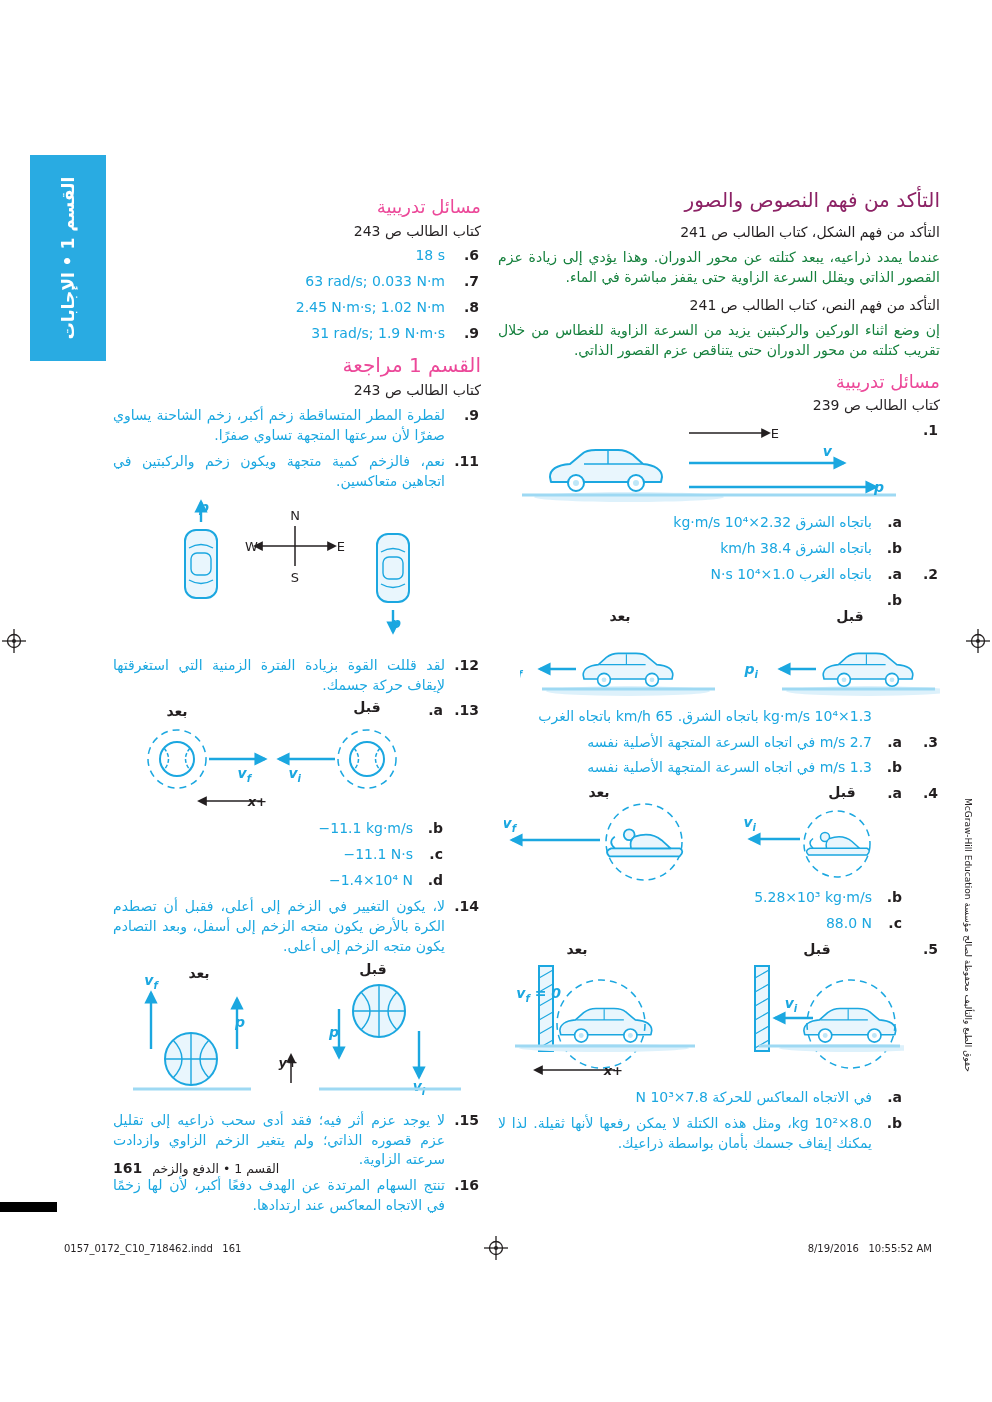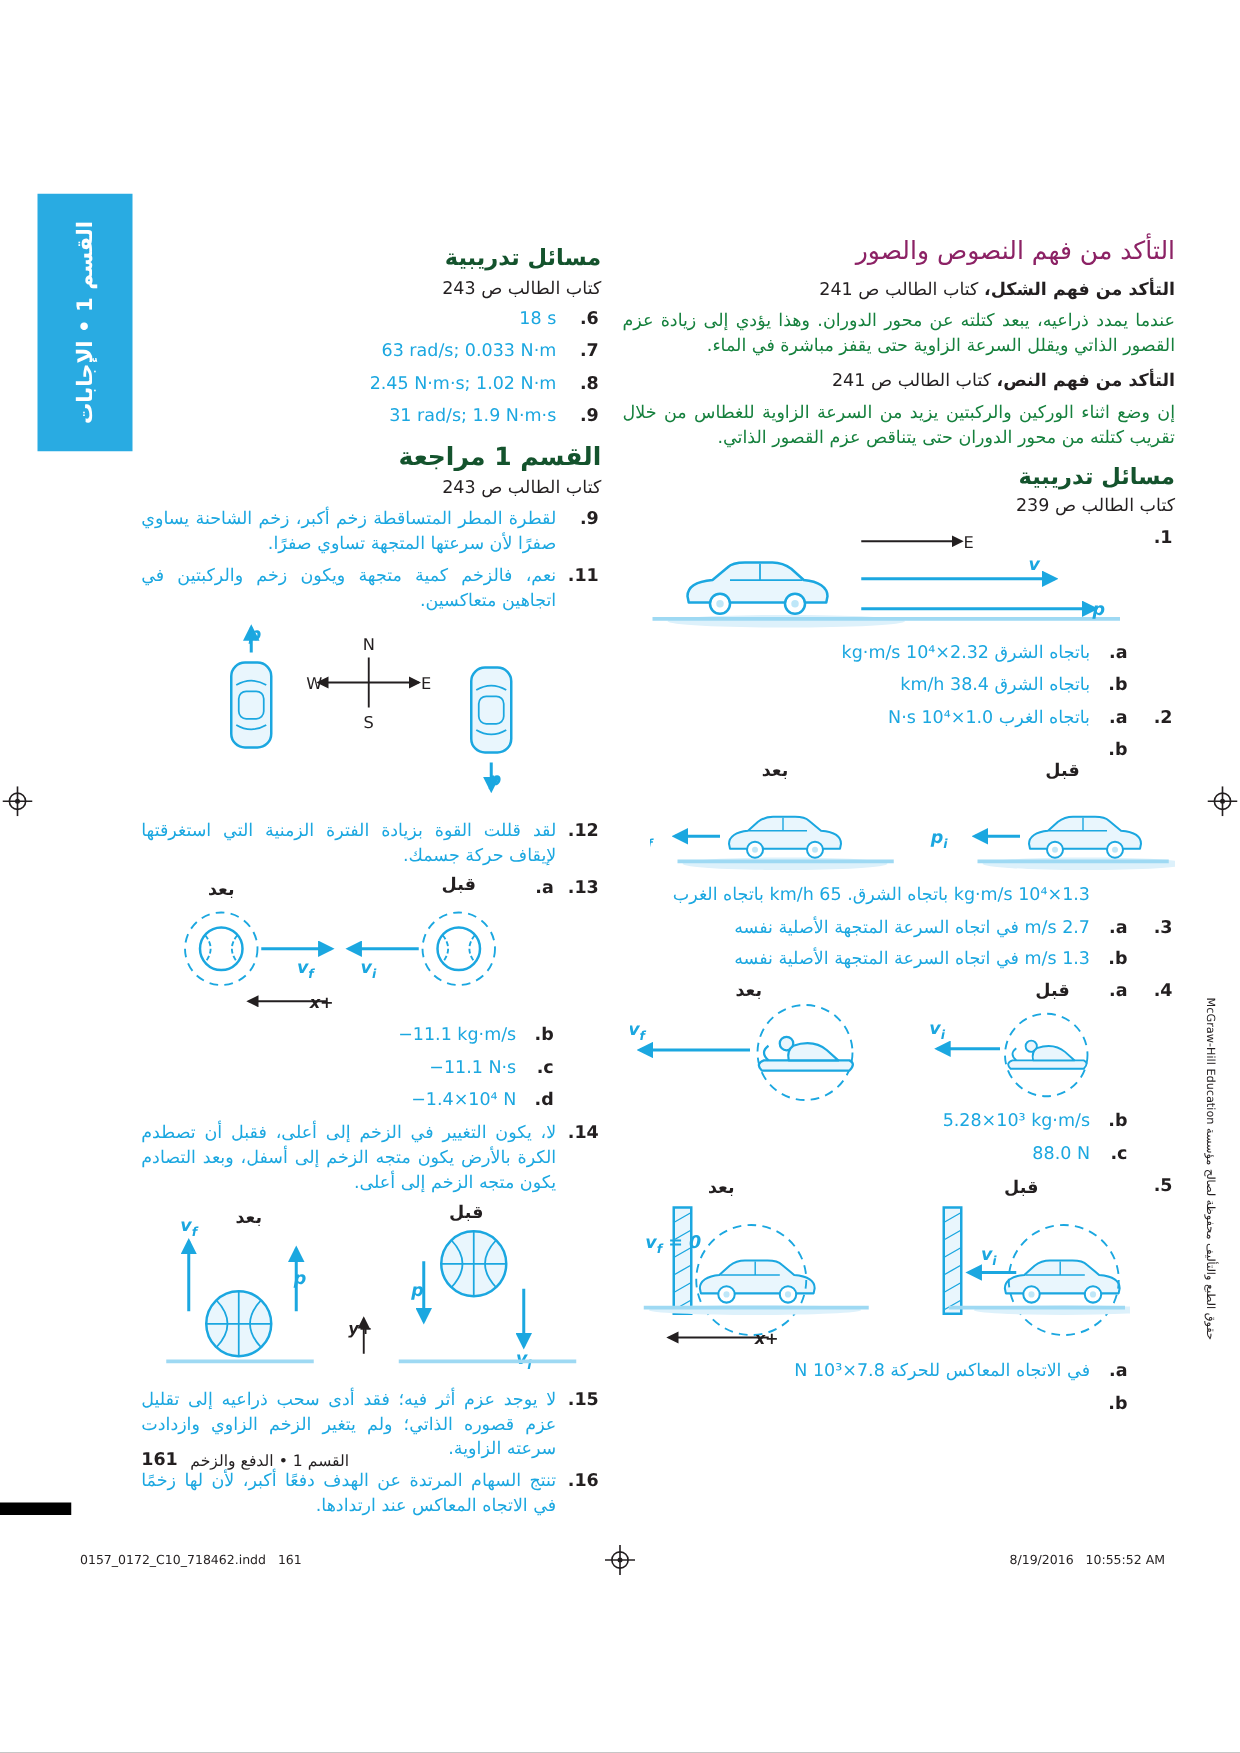--- a/index.html
+++ b/index.html
@@ -3,24 +3,24 @@
 <meta charset="utf-8">
 <style>
 *{margin:0;padding:0;box-sizing:border-box}
 html,body{background:#9a9a9a}
 .page{position:relative;width:992px;height:1402px;margin:0 auto;background:#fff;
   font-family:"DejaVu Sans",sans-serif;color:#231f20;overflow:hidden}
 .col{position:absolute;top:186px;direction:rtl;text-align:right;font-size:14px;line-height:1.42}
 .col-right{right:52px;width:442px}
 .col-left{left:113px;width:368px}
 .h-main{color:#8c2265;font-size:20px;font-weight:normal;margin-bottom:9px}
-.h-mag{color:#14532d;font-size:18px;font-weight:bold;margin:8px 0 2px}
+.h-mag{color:#ec4899;font-size:18px;font-weight:normal;margin:8px 0 2px}
 .h-mag.big{font-size:20px;margin-top:7px}
 .refline{margin-bottom:5px}
-.b{font-weight:bold}
+.b{font-weight:normal}
 .cyanp{color:#15803d;text-align:justify;margin-bottom:8px}
 .ans{position:relative;padding-right:36px;margin-bottom:6px;color:#1ba7e0;min-height:14px}
 .ans.lvl2{padding-right:68px}
 .ans.multi{text-align:justify}
 .qnum{position:relative;padding-right:36px;margin:2px 0 4px}
 .m-num{position:absolute;right:2px;top:0;color:#231f20;font-weight:bold}
 .m-let{position:absolute;right:38px;top:0;color:#231f20;font-weight:bold}
 .ansp{position:relative;padding-right:36px;margin-bottom:6px;color:#1ba7e0;text-align:justify}
 .val{unicode-bidi:isolate}
 .diag{display:block;margin:2px 0 6px}
@@ -226,20 +226,21 @@
         <line class="ka" x1="116" y1="130" x2="36" y2="130" marker-end="url(#ah-k)"></line>
         <text class="xlab" x="124" y="135">+x</text>
       </svg>
     </div>
     <div class="ans lvl2">
       <span class="m-let">a.</span>
       <span class="val">في الاتجاه المعاكس للحركة 7.8×10³ N</span>
     </div>
     <div class="ans lvl2 multi">
       <span class="m-let">b.</span>
+      <span class="val" dir="rtl">8.0×10² kg، ومثل هذه الكتلة لا يمكن رفعها لأنها ثقيلة. لذا لا يمكنك إيقاف جسمك بأمان بواسطة ذراعيك.</span>
     </div>
   </div>
 
   <div class="col col-left">
     <div class="h-mag">مسائل تدريبية</div>
     <div class="refline">كتاب الطالب ص 243</div>
 
     <div class="ans">
       <span class="m-num">6.</span>
       <bdi dir="ltr" class="val">18 s</bdi>

